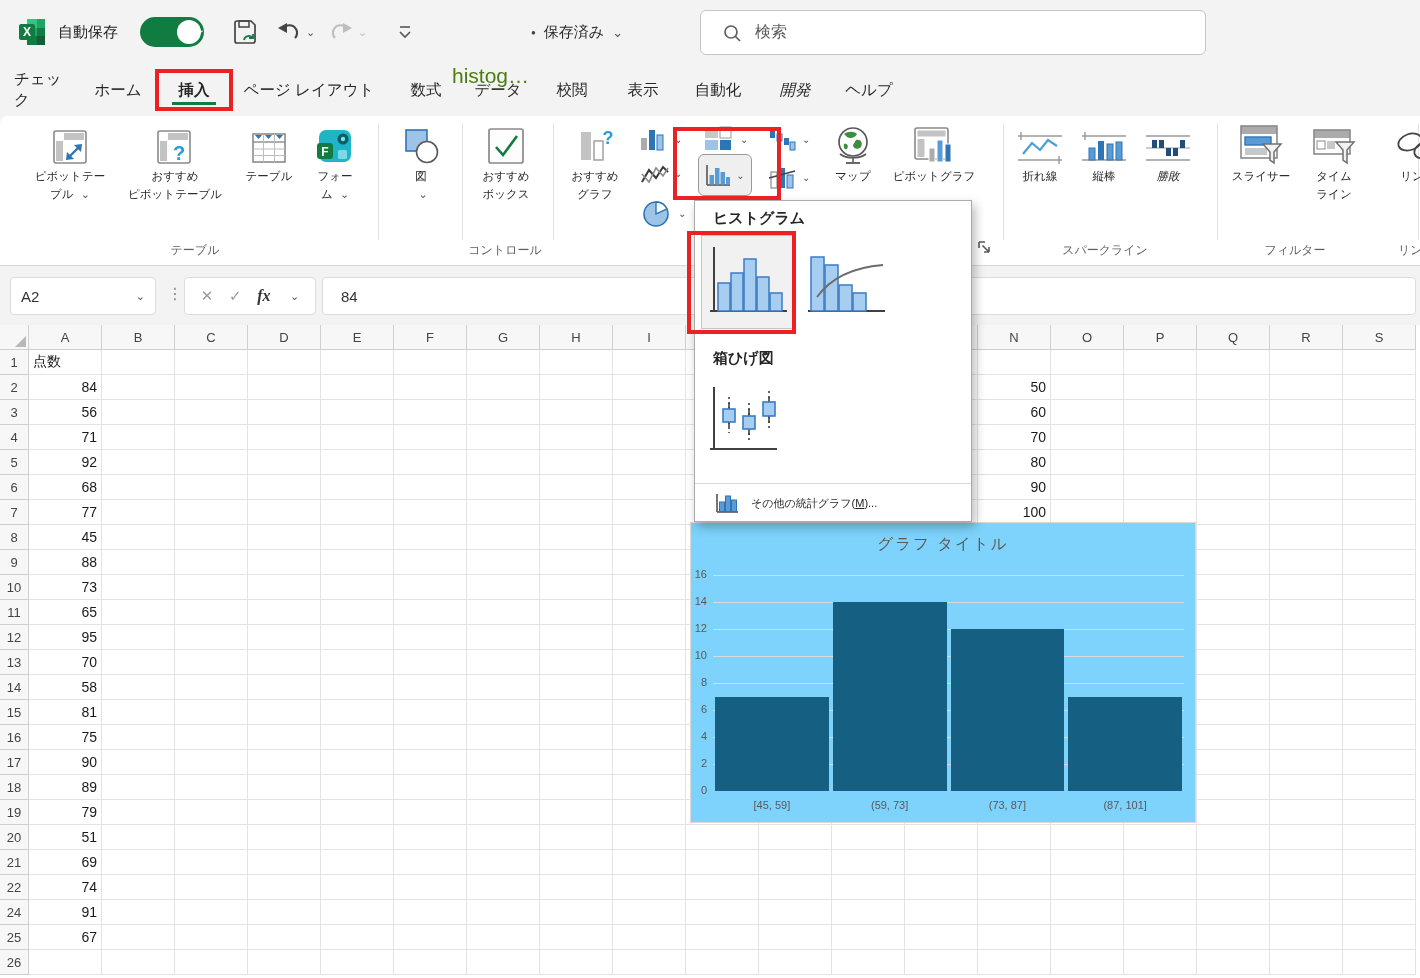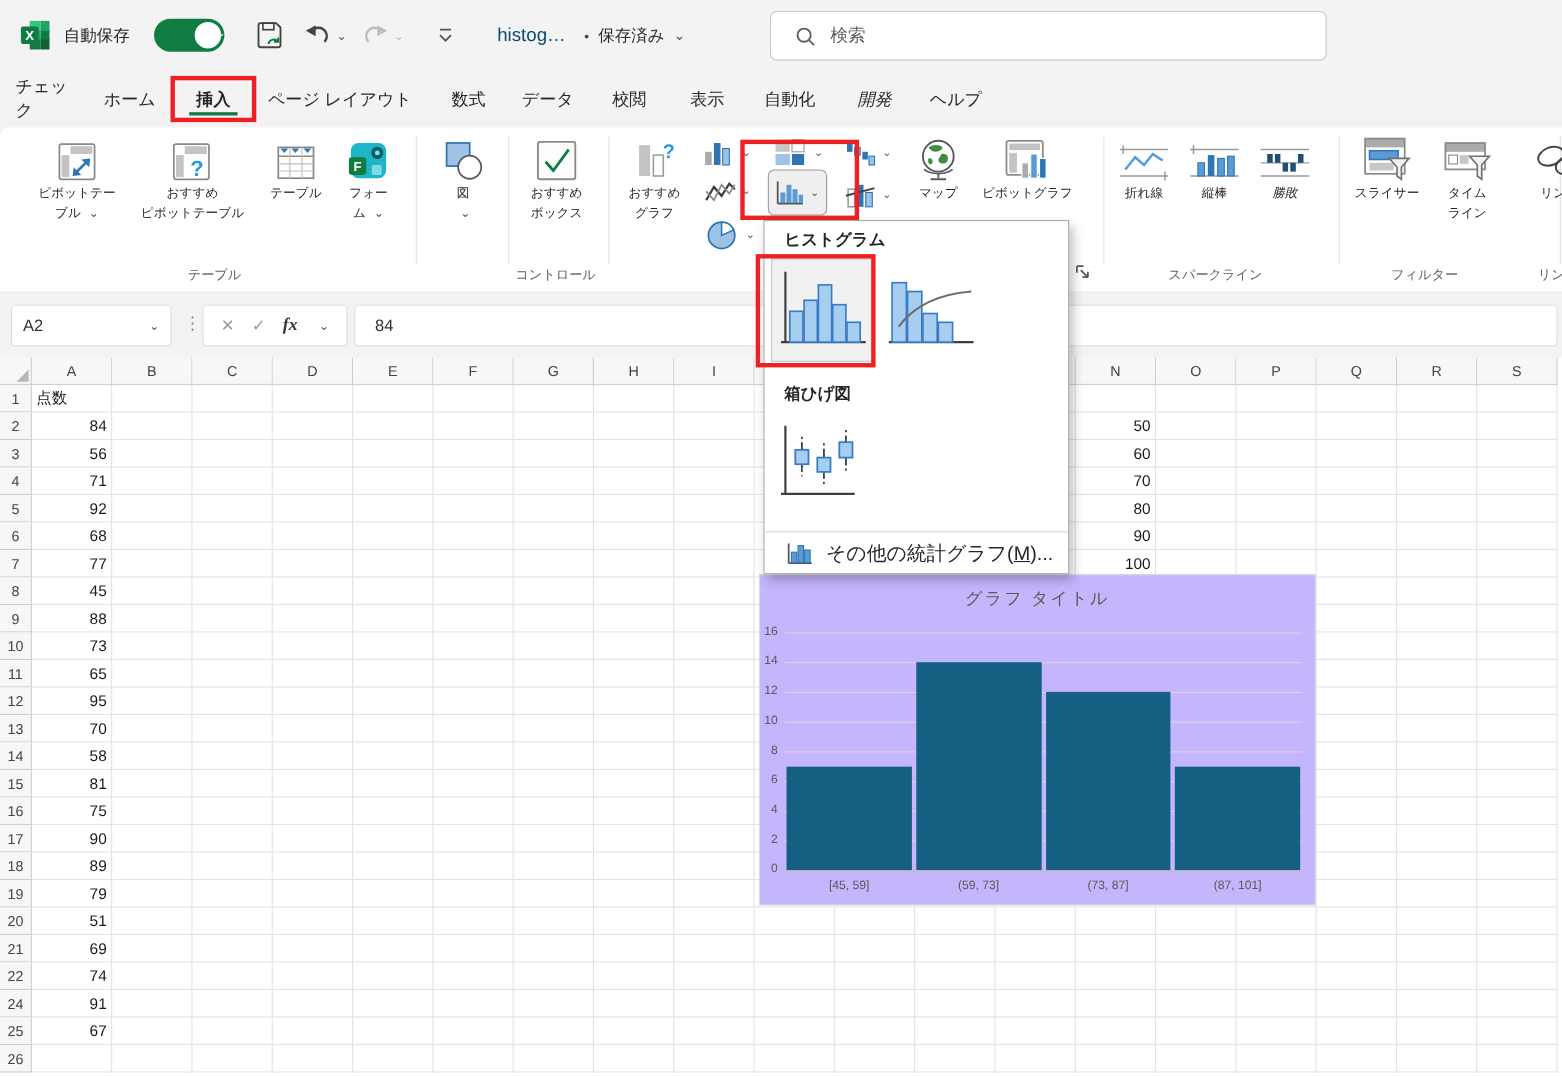--- a/index.html
+++ b/index.html
@@ -14,21 +14,21 @@
   svg{display:block;}
 
   
   .titlebar{position:absolute;left:0;top:0;width:1420px;height:64px;background:#f3f3f3;}
   .tb-item{position:absolute;display:flex;align-items:center;height:64px;}
   .autosave-label{left:58px;font-size:15px;color:#222;}
   .toggle{left:140px;top:17px;height:30px;width:64px;background:var(--green);border-radius:15px;display:flex;align-items:center;color:#fff;font-size:12px;padding-left:11px;justify-content:flex-end;}
   .toggle .knob{position:absolute;right:3px;top:3px;width:24px;height:24px;background:#fff;border-radius:50%;}
   .chev{font-size:11px;color:#555;margin-left:4px;}
   .chev.dis{color:#bdbdbd;}
-  .filename{left:452px;font-size:17px;color:#0c4a6e;}
+  .filename{left:452px;font-size:21px;color:#4d7c0f;margin-top:44px;}
   .saved-dot{font-size:8px;color:#444;margin:0 8px;}
   .saved{font-size:15px;color:#2b2b2b;}
   .searchbox{position:absolute;left:700px;top:10px;width:506px;height:45px;background:#fff;border:1px solid #c6c6c6;border-radius:6px;display:flex;align-items:center;padding-left:22px;gap:14px;}
   .searchbox .ph{font-size:16px;color:#5c5c5c;}
 
   
   .tabrow{position:absolute;left:0;top:64px;width:1420px;height:52px;}
   .tab{position:absolute;top:6px;height:40px;display:flex;align-items:center;justify-content:center;font-size:15.5px;color:#262626;}
   .tab.active{font-weight:bold;border:4px solid var(--red);}
   .tab.active .ul{position:absolute;bottom:2px;left:50%;transform:translateX(-50%);width:44px;height:3px;background:var(--green);}
@@ -66,24 +66,24 @@
   .chead{justify-content:center;}
   .corner{position:relative;}
   .corner-tri{position:absolute;right:2px;bottom:2px;width:0;height:0;border-left:11px solid transparent;border-bottom:11px solid #b8b8b8;}
 
   
   .dropdown{position:absolute;left:694px;top:200px;width:278px;height:322px;background:#fff;border:1px solid #ababab;box-shadow:3px 5px 10px rgba(0,0,0,.28);z-index:50;}
   .dd-h{position:absolute;left:18px;font-size:15px;font-weight:bold;color:#262626;}
   .thumb{position:absolute;width:94px;height:94px;display:flex;align-items:center;justify-content:center;}
   .thumb.sel{background:#f1f1f1;border:1px solid #c6c6c6;}
   .dd-sep{position:absolute;left:0;top:282px;width:100%;height:1px;background:#d9d9d9;}
-  .dd-more{position:absolute;left:0;top:283px;width:100%;height:38px;display:flex;align-items:center;gap:12px;padding-left:20px;font-size:18px;color:#262626;}
+  .dd-more{position:absolute;left:0;top:283px;width:100%;height:38px;display:flex;align-items:center;gap:12px;padding-left:20px;font-size:11px;color:#262626;}
 
   
-  .chart{position:absolute;left:690px;top:522px;width:506px;height:301px;background:#c4b5fd;border:1.5px solid #d9d9d9;z-index:20;}
+  .chart{position:absolute;left:690px;top:522px;width:506px;height:301px;background:#7dd3fc;border:1.5px solid #d9d9d9;z-index:20;}
   .c-title{position:absolute;left:0;top:11px;width:100%;text-align:center;font-size:15.5px;color:#595959;letter-spacing:2px;}
   .gridline{position:absolute;left:22px;width:471px;height:1px;background:#d9d9d9;}
   .gridline.axis{background:#bfbfbf;}
   .ytick{position:absolute;width:16px;text-align:right;font-size:11px;color:#595959;left:0;}
   .cbar{position:absolute;background:var(--bar);}
   .xtick{position:absolute;transform:translateX(-50%);font-size:11px;color:#595959;white-space:nowrap;}
 
   
   .redbox{position:absolute;border:4px solid var(--red);z-index:100;pointer-events:none;background:transparent;}
 </style>

